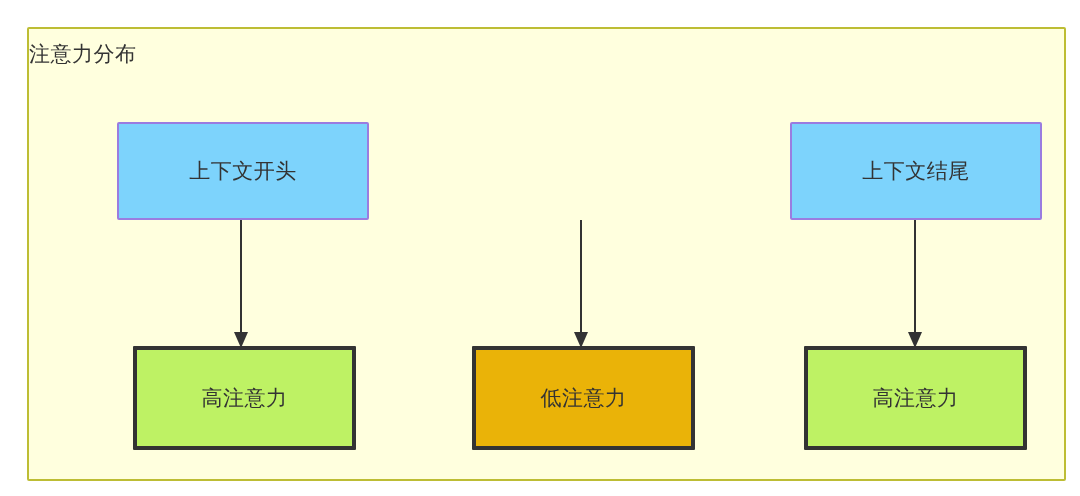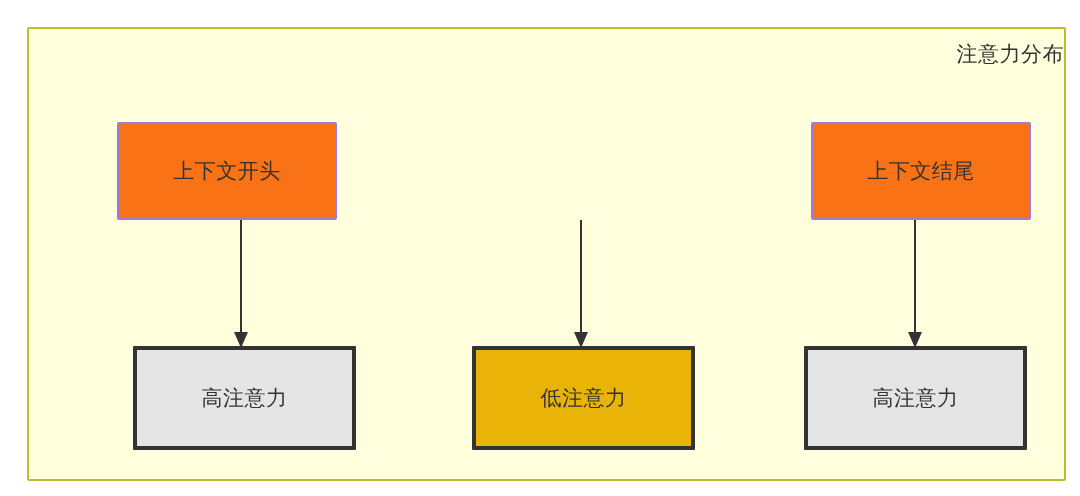--- a/index.html
+++ b/index.html
@@ -29,58 +29,58 @@
     box-sizing: border-box;
     background: #ffffde;
     border: 2px solid #bdbd34;
     border-radius: 2px;
   }
   .subgraph-title {
     position: absolute;
     left: 0;
     top: 14px;
     width: 100%;
-    text-align: right;
+    text-align: left;
     font-size: 21px;
     color: #333333;
     letter-spacing: 0.5px;
     line-height: 1;
   }
   
   .node {
     position: absolute;
     box-sizing: border-box;
     display: flex;
     align-items: center;
     justify-content: center;
     font-size: 21px;
     color: #333333;
     letter-spacing: 0.5px;
     border-radius: 2px;
   }
   .node-top {
-    background: #f97316;
+    background: #7dd3fc;
     border: 2px solid #9a7ce0;
-    width: 220px;
+    width: 252px;
     height: 98px;
     top: 93px;
   }
   .node-bottom {
     width: 223px;
     height: 104px;
     top: 317px;
     border: 4px solid #333333;
     border-radius: 1px;
   }
-  .fill-green { background: #e5e5e5; }
+  .fill-green { background: #bef264; }
   .fill-red   { background: #eab308; }
 
   .col1-top { left: 88px; }
   .col2-top { left: 428px; }
-  .col3-top { left: 782px; }
+  .col3-top { left: 761px; }
 
   .col1-bot { left: 104px; }
   .col2-bot { left: 443px; }
   .col3-bot { left: 775px; }
 
   
   .arrow {
     position: absolute;
     top: 191px;
     width: 16px;

